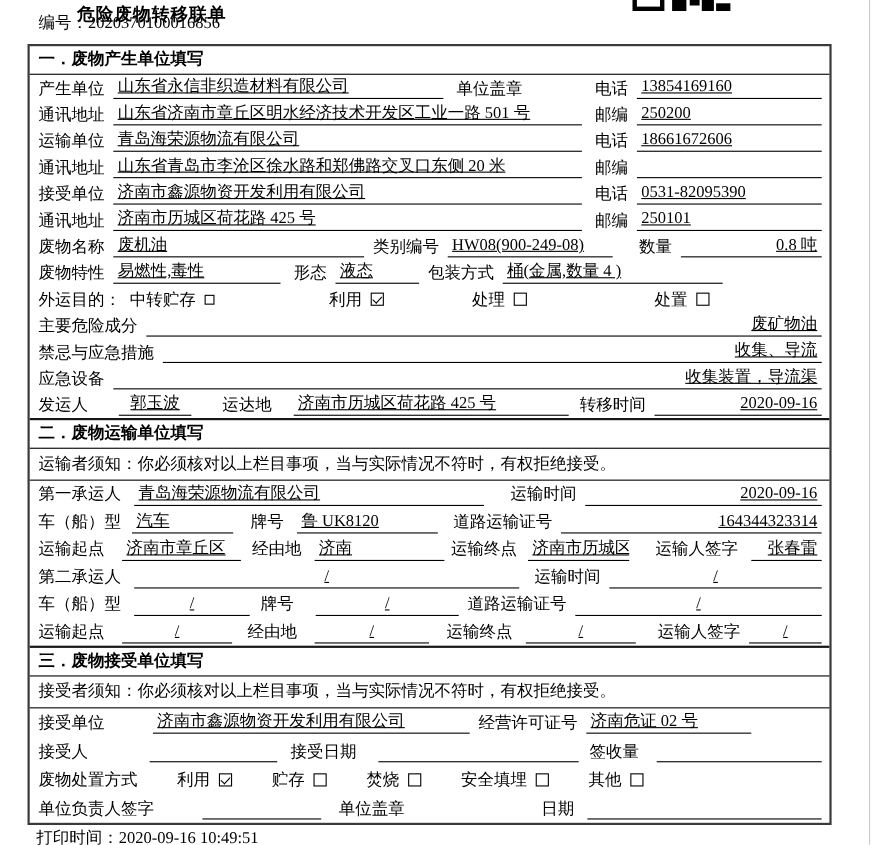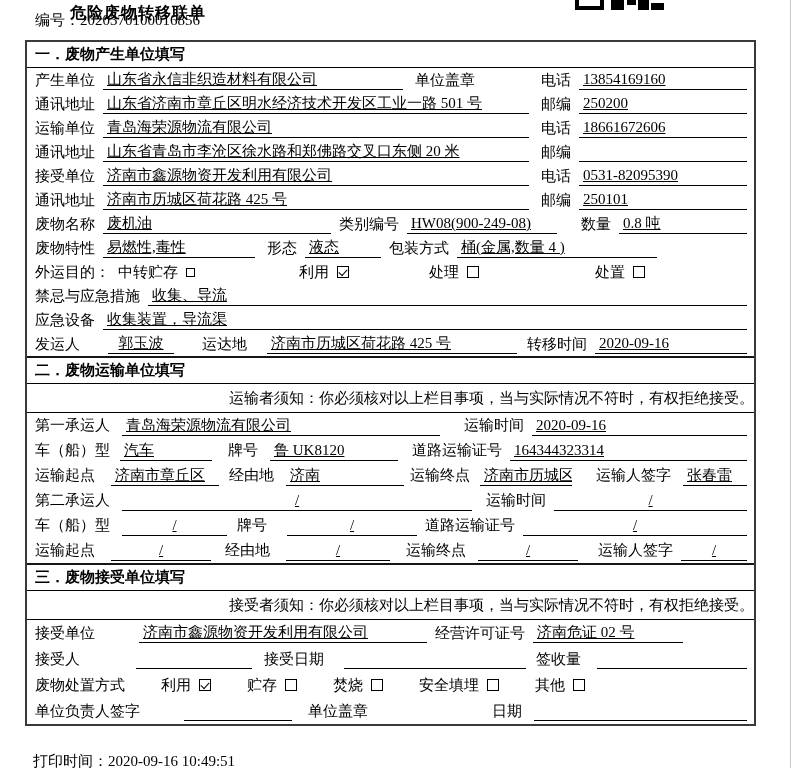--- a/index.html
+++ b/index.html
@@ -21,29 +21,29 @@
   .qr-frag .b2 { position: absolute; left: 52px; top: 0; width: 9px; height: 5px; background: #000; }
   .qr-frag .b3 { position: absolute; left: 63px; top: 0; width: 11px; height: 10px; background: #000; }
   .qr-frag .b4 { position: absolute; left: 76px; top: 3px; width: 13px; height: 7px; background: #000; }
 
   .form { position: absolute; left: 25px; top: 40px; width: 731px;
     border: 2px solid #3a3a3a; background: #fff; display: flex; flex-direction: column; }
   .sec { display: flex; flex-direction: column; }
   .sec + .sec { border-top: 2px solid #161616; }
   .sec-title { height: 26px; line-height: 25px; padding-left: 8px; font-weight: bold;
     border-bottom: 1.5px solid #000; font-size: 15px; }
-  .notice { height: 29px; line-height: 28px; padding-left: 8px; border-bottom: 1.5px solid #000; text-align: right; }
+  .notice { height: 29px; line-height: 28px; padding-left: 8px; border-bottom: 1.5px solid #000; }
   .row { display: flex; align-items: center; padding: 0 7px 0 8px; }
   .s1 .row { height: 24px; }
   .s2 .row { height: 25px; }
   .s3 .row { height: 26px; }
   .lab { white-space: nowrap; }
   .val { border-bottom: 1px solid #000; white-space: nowrap; padding: 0 4px;
     height: 20px; line-height: 19px; margin-left: 8px; overflow: hidden; text-decoration: underline; }
-  .fill { flex: 1; }
+  .fill { flex: 1; text-align: right; }
   .c { text-align: center; }
   .rgroup { margin-left: auto; display: flex; align-items: center; }
   .cb { display: inline-block; width: 12px; height: 12px; border: 1px solid #000;
     margin-left: 8px; position: relative; flex: none; }
   .cb.small { width: 9px; height: 9px; }
   .cb.checked::after { content: ""; position: absolute; left: 1px; top: 2px; width: 7px;
     height: 4px; border-left: 1.7px solid #000; border-bottom: 1.7px solid #000;
     transform: rotate(-47deg); }
   .footer { position: absolute; left: 33px; top: 752px; white-space: nowrap; }
 </style>
@@ -149,20 +149,24 @@
         <span class="lab" style="margin-left:8px">中转贮存</span>
         <span class="cb small"></span>
         <span class="lab" style="margin-left:104px">利用</span>
         <span class="cb checked"></span>
         <span class="lab" style="margin-left:80px">处理</span>
         <span class="cb"></span>
         <span class="lab" style="margin-left:116px">处置</span>
         <span class="cb"></span>
       </div>
 
+      <div class="row">
+        <span class="lab">主要危险成分</span>
+        <span class="val fill">废矿物油</span>
+      </div>
 
       <div class="row">
         <span class="lab">禁忌与应急措施</span>
         <span class="val fill">收集、导流</span>
       </div>
 
       <div class="row">
         <span class="lab">应急设备</span>
         <span class="val fill">收集装置，导流渠</span>
       </div>

